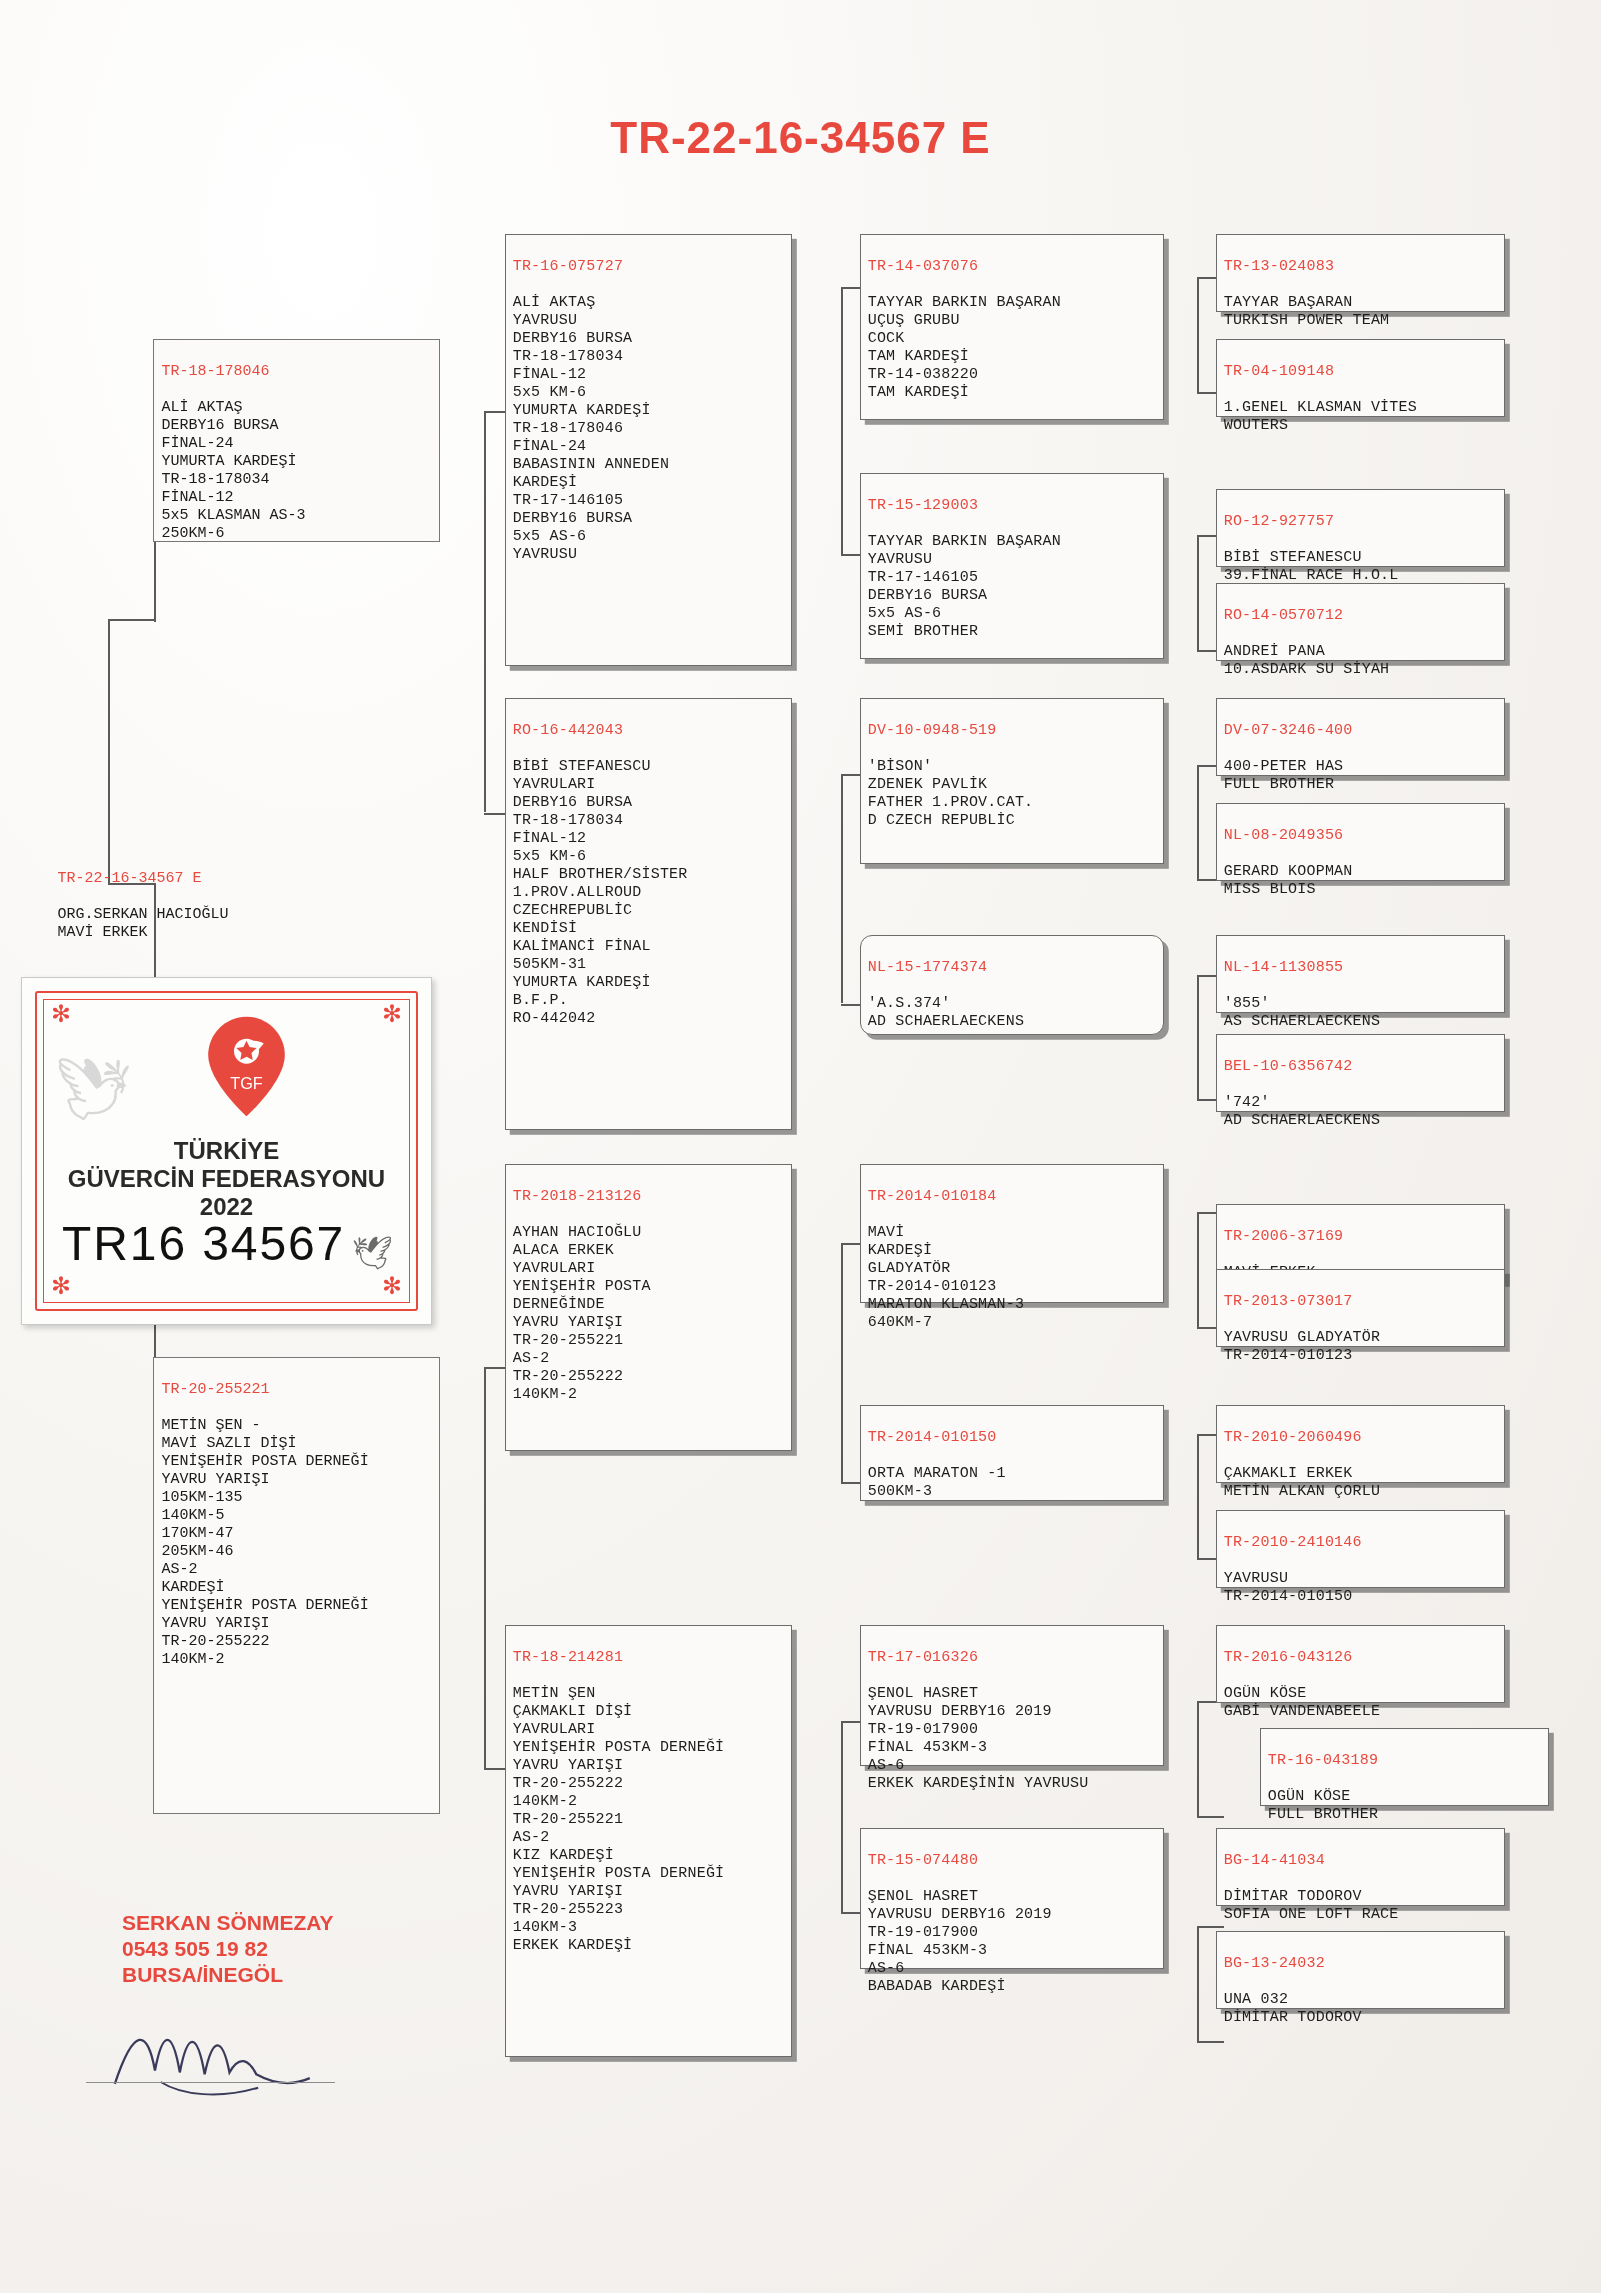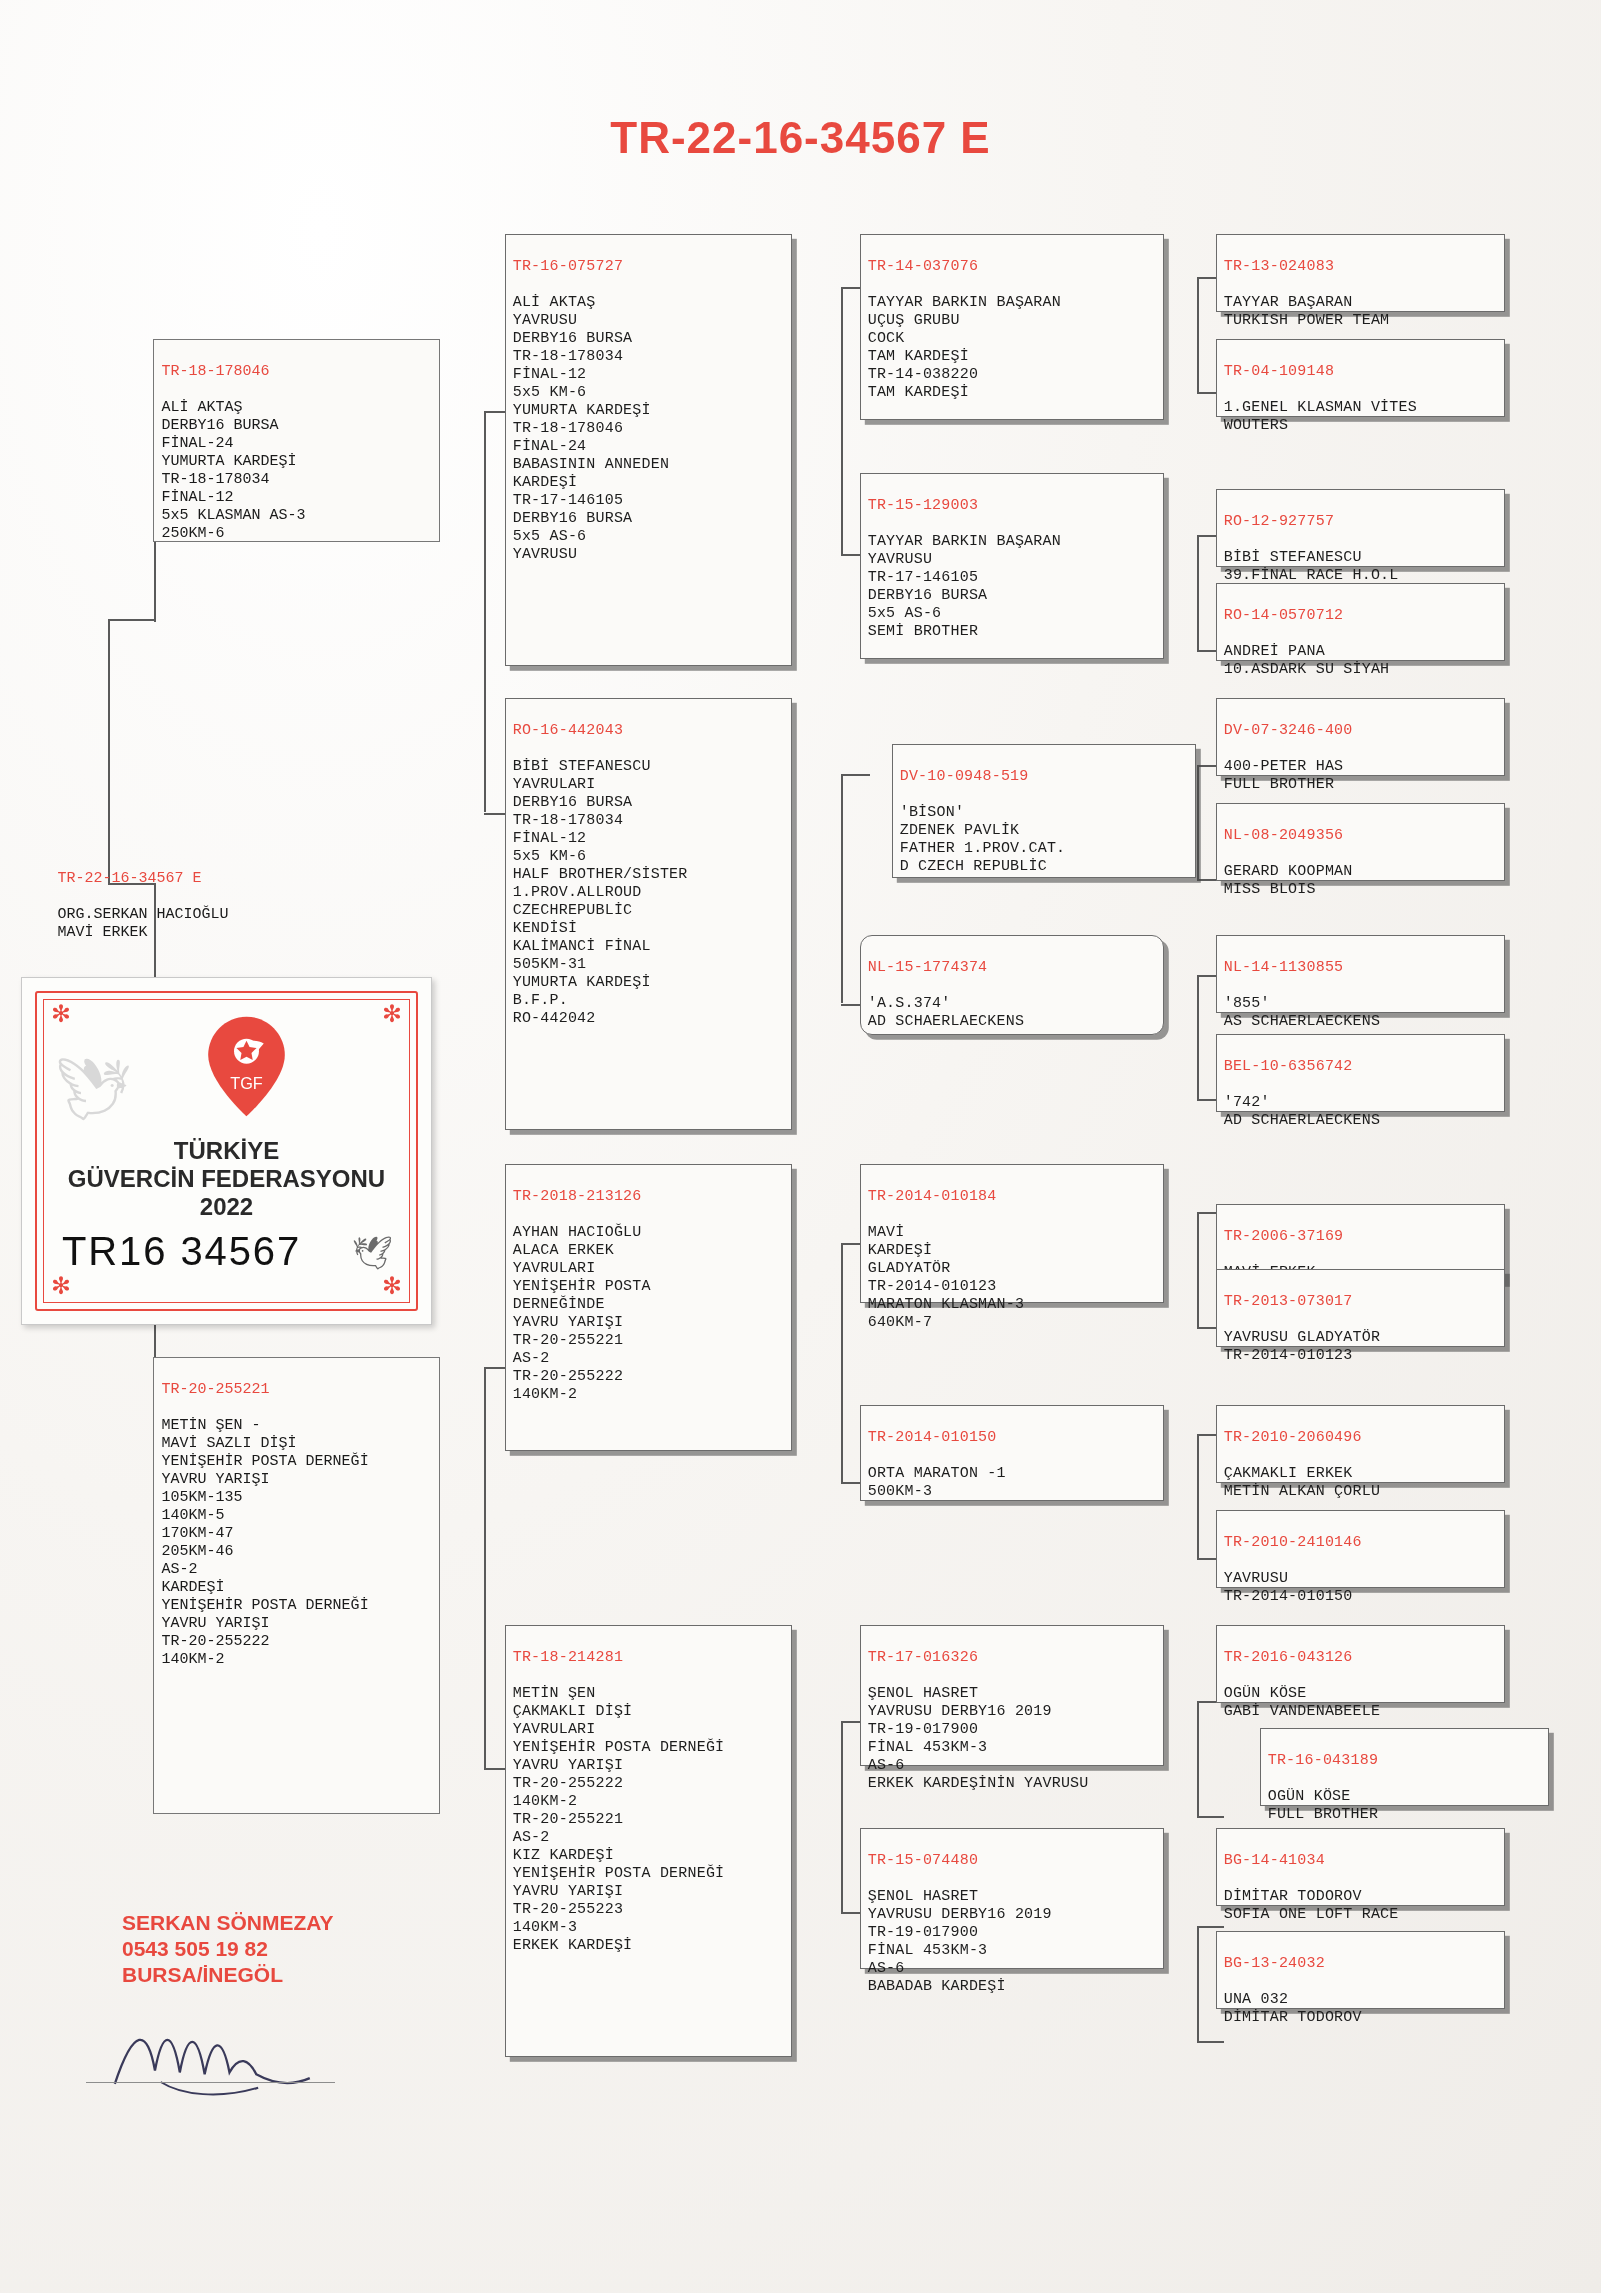--- a/index.html
+++ b/index.html
@@ -63,23 +63,23 @@
   .ring .frame{
     position:absolute;inset:13.4px;border:2.9px solid #e8493f;border-radius:2.9px;
   }
   .ring .frame2{position:absolute;inset:21px;border:1px solid #e8493f;}
   .ring .fed-text{
     position:absolute;left:0;right:0;top:159px;text-align:center;
     font-family:"Liberation Sans", sans-serif;font-weight:bold;
     font-size:24px;line-height:28px;color:#2a2a2a;
   }
   .ring .ring-code{
-    position:absolute;left:40px;top:251px;
+    position:absolute;left:40px;top:238px;
     font-family:"Liberation Sans", sans-serif;
-    font-size:40px;letter-spacing:1.9px;color:#111;
+    font-size:48px;letter-spacing:1.9px;color:#111;
   }
   .ring .logo{position:absolute;left:167px;top:31px;width:115px;height:115px;}
   .ring .pigeon{position:absolute;left:32.5px;top:75px;font-size:61px;color:#d8d8d8;transform:scaleX(-1);}
   .ring .pigeon2{position:absolute;right:38px;top:256px;font-size:32.5px;color:#6b6b6b;}
   .corner{position:absolute;width:44px;height:44px;color:#e8493f;font-size:29px;text-align:center;line-height:44px;}
 
   .sign{
     position:absolute;left:122px;top:1910px;
     font-family:"Liberation Sans", sans-serif;font-weight:bold;
     font-size:21px;line-height:26px;color:#e8493f;
@@ -295,21 +295,21 @@
 </div>
 <div class="card" style="left:860px;top:473px;width:304px;height:186px;">
   <span class="hdr">TR-15-129003</span>
   <span class="body">TAYYAR BARKIN BAŞARAN
 YAVRUSU
 TR-17-146105
 DERBY16 BURSA
 5x5 AS-6
 SEMİ BROTHER</span>
 </div>
-<div class="card" style="left:892px;top:698px;width:304px;height:134px;margin-top:46px;">
+<div class="card" style="left:860px;top:698px;width:304px;height:166px;">
   <span class="hdr">DV-10-0948-519</span>
   <span class="body">  'BİSON'
 ZDENEK PAVLİK
 FATHER 1.PROV.CAT.
 D CZECH REPUBLİC</span>
 </div>
 <div class="card" style="left:860px;top:935px;width:304px;height:100px;border-radius:12px;">
   <span class="hdr">NL-15-1774374</span>
   <span class="body">  'A.S.374'
 AD SCHAERLAECKENS</span>

